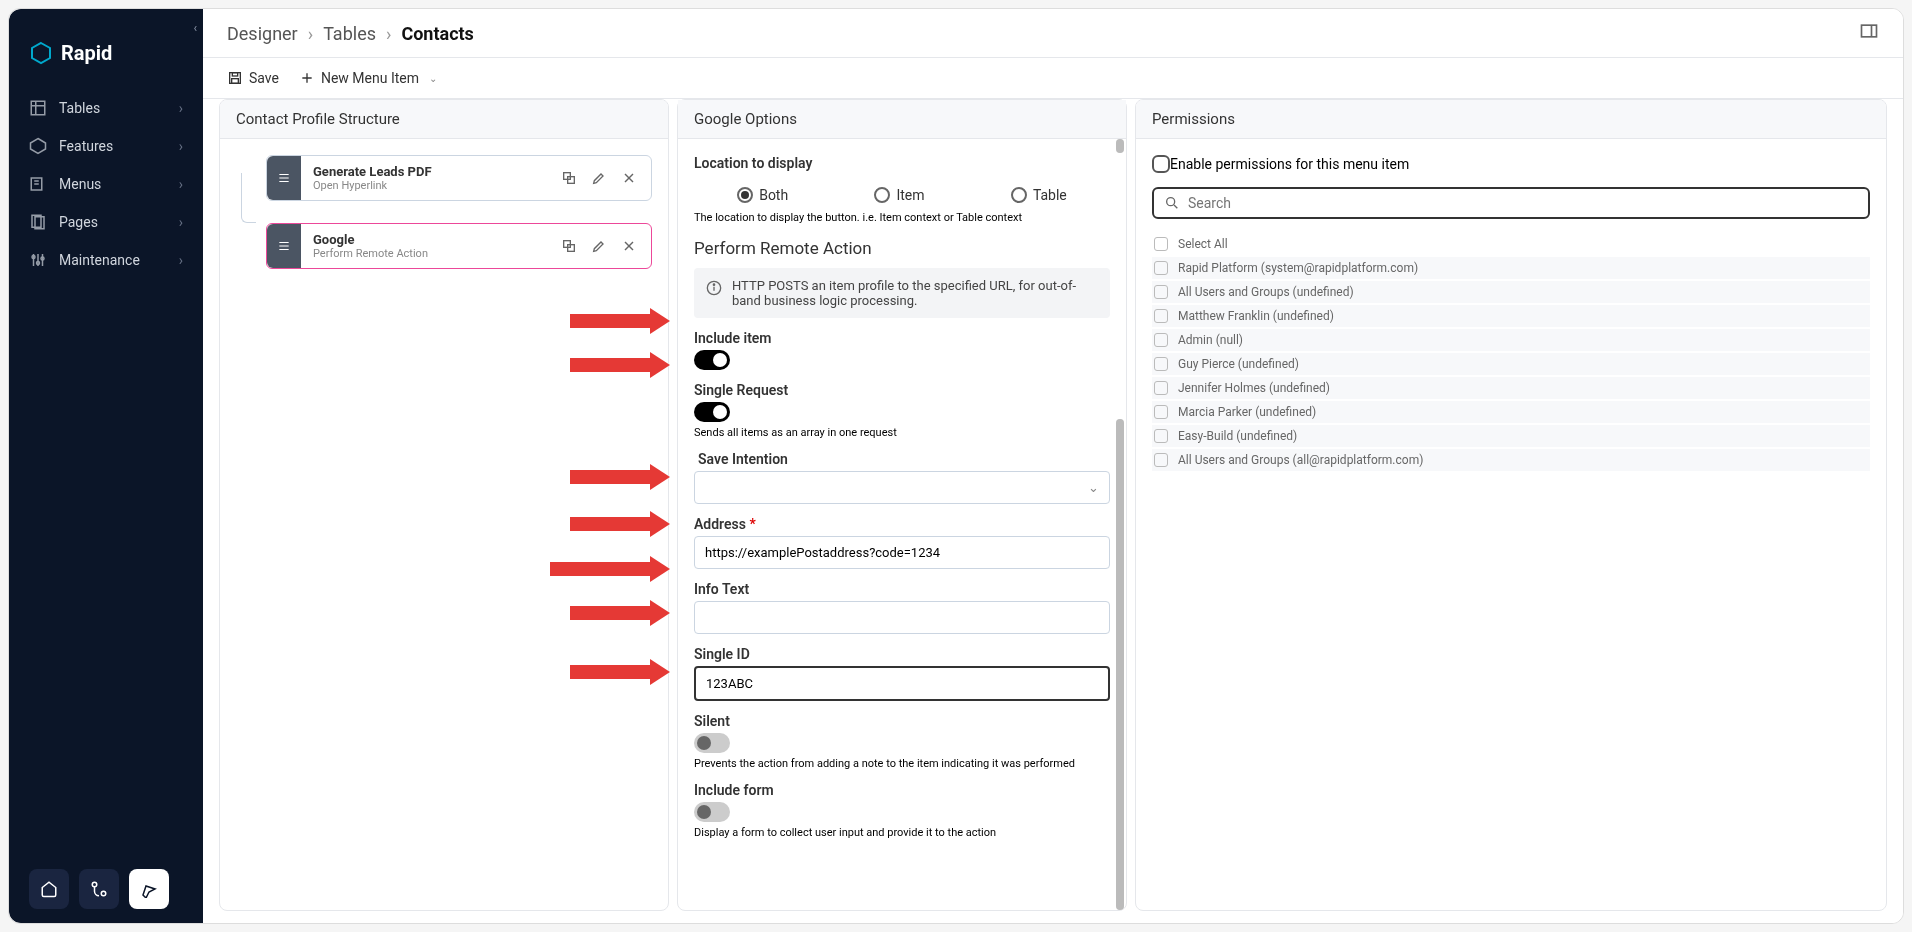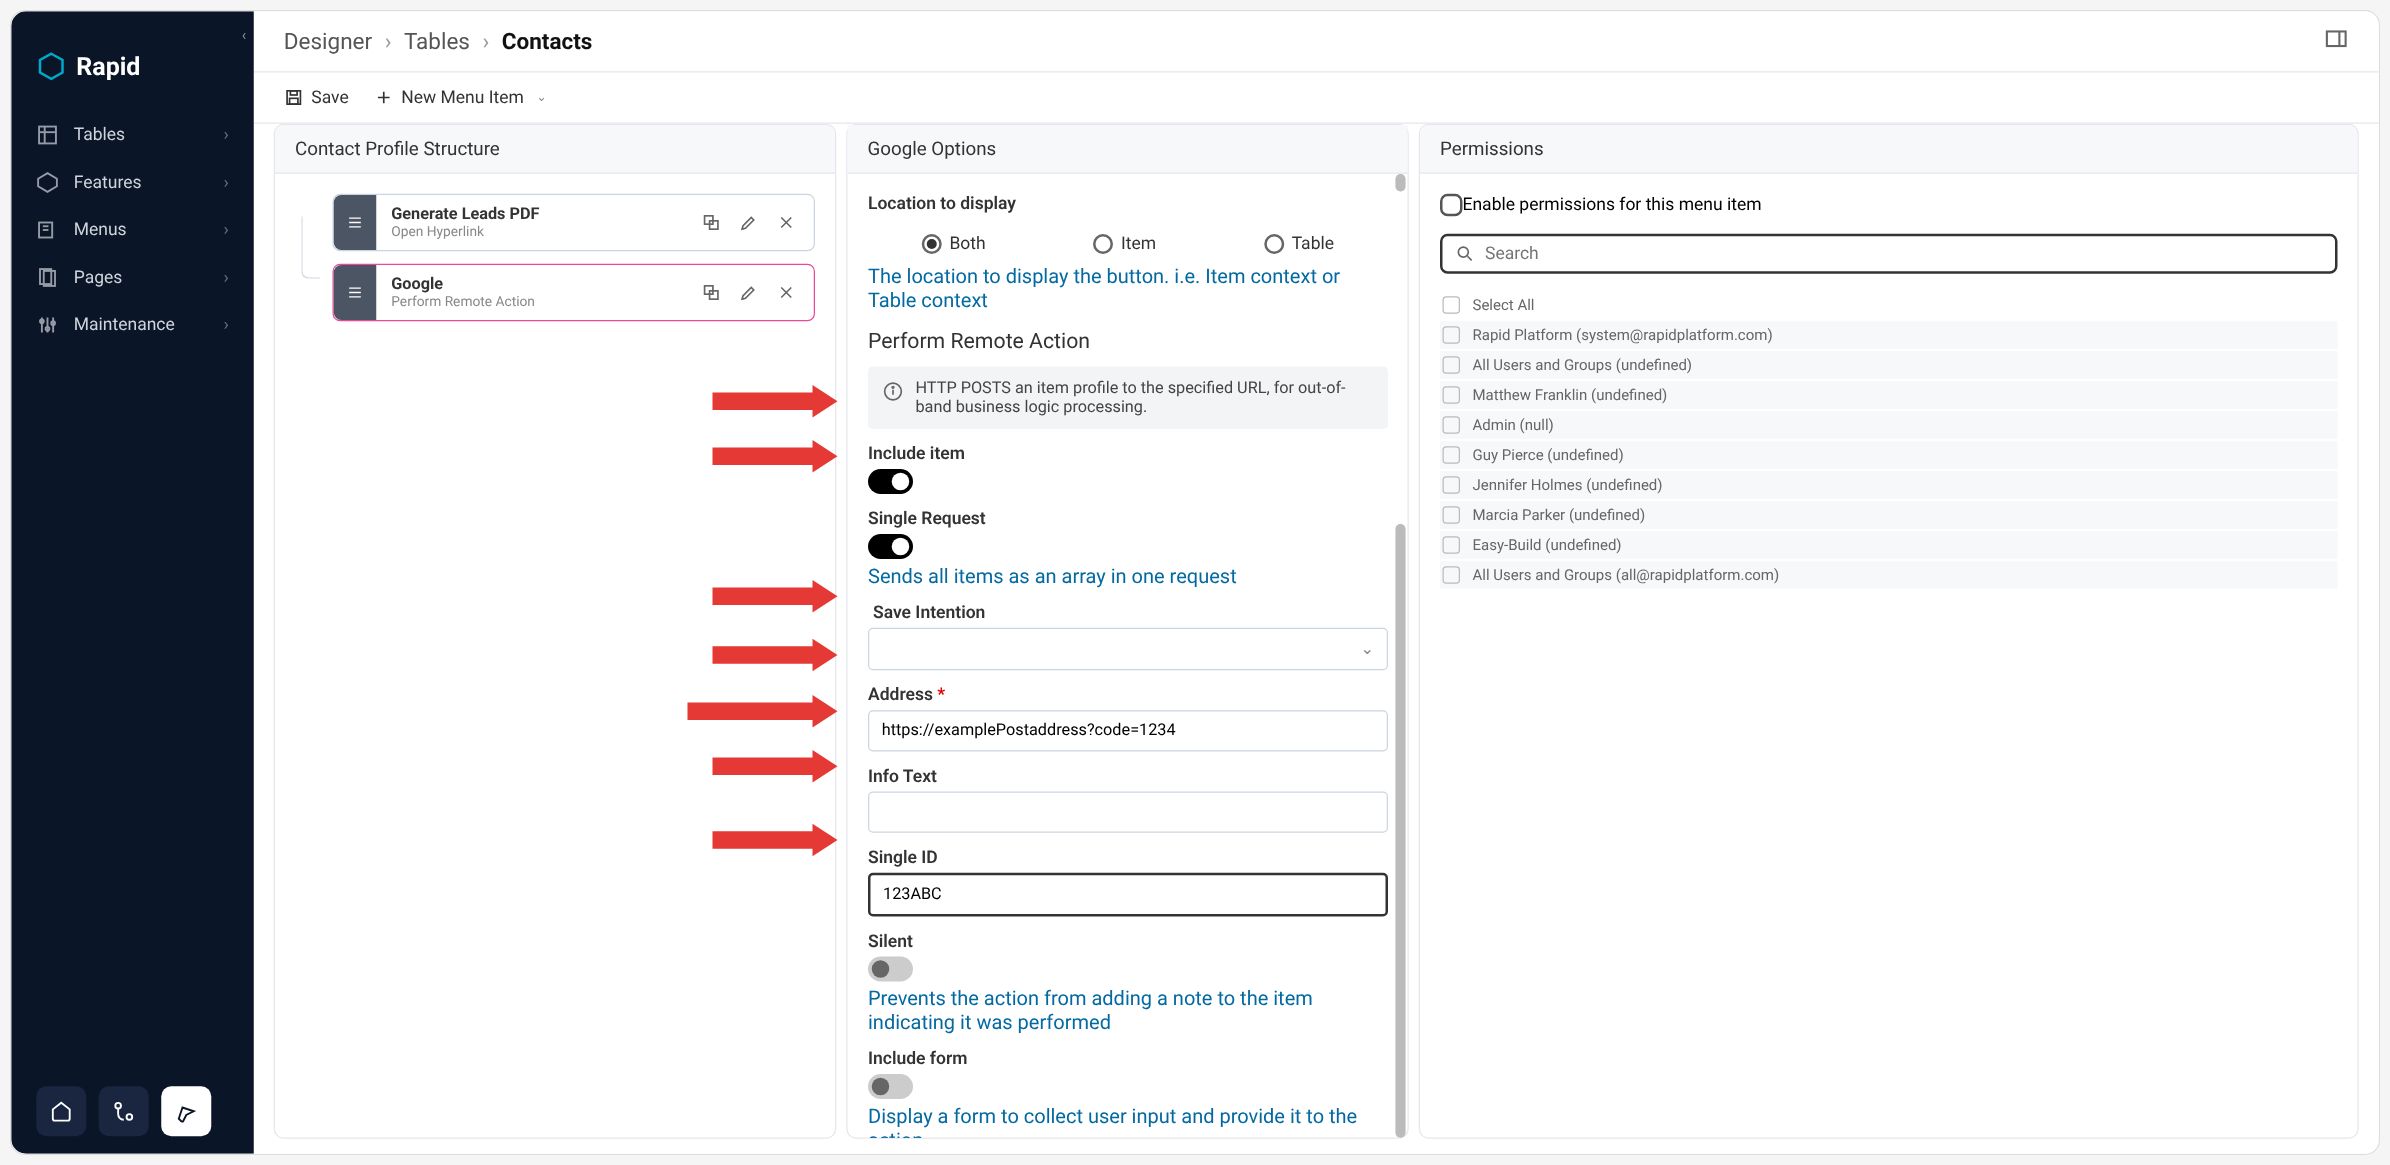--- a/index.html
+++ b/index.html
@@ -45,37 +45,37 @@
 .panel { border: 1px solid #e5e7eb; border-radius: 8px; margin: 0 4px; display: flex; flex-direction: column; overflow: hidden; }
 .panel-header { padding: 10px 16px; background: #f7f8fa; border-bottom: 1px solid #e5e7eb; font-size: 15px; color: #333; }
 .panel-body { flex: 1; overflow-y: auto; padding: 16px; position: relative; }
 
 .panel-left { width: 450px; }
 .panel-mid { width: 450px; }
 .panel-right { flex: 1; }
 
 
 .menu-tree { padding-left: 10px; }
-.menu-card { display: flex; align-items: center; border: 1px solid #cbd5e1; border-radius: 6px; margin-bottom: 10px; background: #fff; position: relative; margin-left: 20px; justify-content: center; }
+.menu-card { display: flex; align-items: center; border: 1px solid #cbd5e1; border-radius: 6px; margin-bottom: 22px; background: #fff; position: relative; margin-left: 20px; justify-content: center; }
 .menu-card.active { border: 1px solid #ec4899; }
 .menu-handle { width: 34px; background: #4b5563; border-radius: 6px 0 0 6px; display: flex; align-items: center; justify-content: center; color: #fff; align-self: stretch; }
 .menu-info { flex: 1; padding: 8px 12px; }
 .menu-title { font-size: 13px; font-weight: 700; color: #333; }
 .menu-sub { font-size: 11px; color: #888; }
 .menu-actions { display: flex; gap: 6px; padding-right: 10px; }
 .menu-act { width: 24px; height: 24px; display: flex; align-items: center; justify-content: center; color: #666; cursor: pointer; }
 .tree-line { border-left: 1px solid #cbd5e1; border-bottom: 1px solid #cbd5e1; border-bottom-left-radius: 6px; position: absolute; }
 
 
 .form-section-label { font-size: 14px; font-weight: 600; color: #333; margin-bottom: 10px; }
 .radio-row { display: flex; justify-content: space-around; padding: 6px 0 4px; }
 .radio-opt { display: flex; align-items: center; gap: 6px; cursor: pointer; font-size: 14px; color: #333; }
 .radio-circle { width: 16px; height: 16px; border: 2px solid #666; border-radius: 50%; display: flex; align-items: center; justify-content: center; }
 .radio-circle.checked::after { content: ''; width: 8px; height: 8px; background: #333; border-radius: 50%; }
-.help-text { font-size: 16px; color: #0369a1; margin: 4px 0 14px; }
+.help-text { font-size: 11px; color: #000000; margin: 4px 0 14px; }
 .section-title { font-size: 17px; color: #333; margin-bottom: 10px; }
 .info-box { background: #f3f4f6; padding: 10px 12px; border-radius: 4px; display: flex; gap: 10px; font-size: 13px; color: #444; margin-bottom: 12px; }
 .field-label { font-size: 14px; font-weight: 600; color: #333; margin-bottom: 4px; display: block; }
 .field-required { color: #d00; }
 .field-group { margin-bottom: 12px; }
 .toggle { width: 36px; height: 20px; background: #000; border-radius: 10px; position: relative; cursor: pointer; }
 .toggle.off { background: #ccc; }
 .toggle::after { content: ''; width: 14px; height: 14px; background: #fff; border-radius: 50%; position: absolute; top: 3px; right: 3px; }
 .toggle.off::after { left: 3px; right: auto; background: #666; }
 .text-input { width: 100%; padding: 8px 10px; border: 1px solid #cbd5e1; border-radius: 4px; font-size: 13px; }

